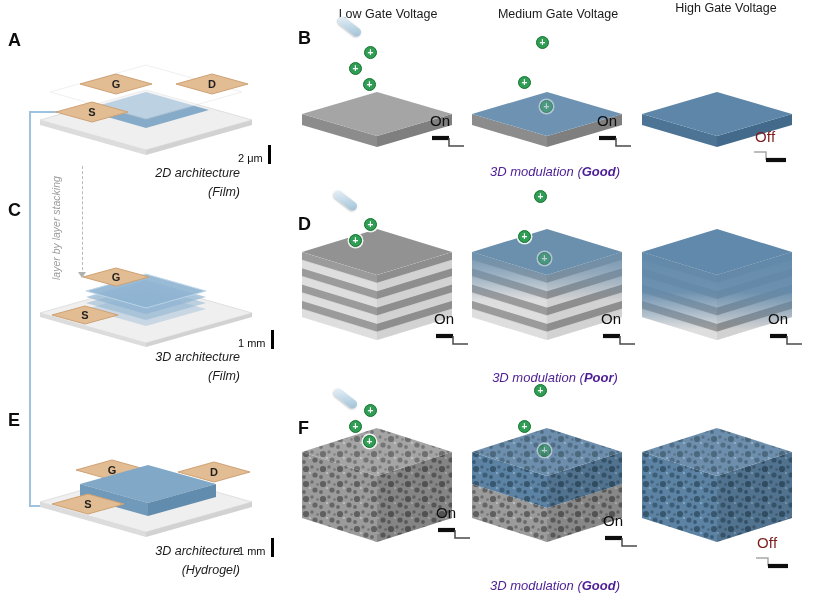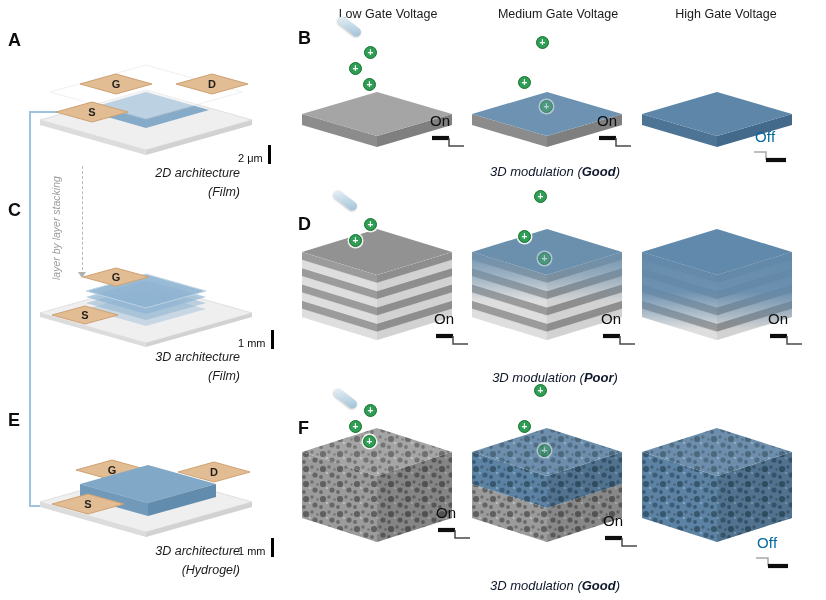--- a/index.html
+++ b/index.html
@@ -2,23 +2,23 @@
 <html><head>
 <meta charset="utf-8">
 <style>
   html,body{margin:0;padding:0;background:#fff;}
   .fig{position:relative;width:826px;height:600px;background:#ffffff;
        font-family:"Liberation Sans",sans-serif;overflow:hidden;}
   .abs{position:absolute;}
   .letter{font-size:18px;font-weight:700;color:#0d0d0d;}
   .colhead{width:160px;text-align:center;font-size:12.5px;color:#1a1a1a;}
   .cap{width:200px;text-align:right;font-style:italic;font-size:12.5px;color:#1c1c1c;line-height:1.5;}
-  .modcap{width:320px;text-align:center;font-style:italic;font-size:13px;color:#0f172a;}
+  .modcap{width:320px;text-align:center;font-style:italic;font-size:13px;color:#4c1d95;}
   .state{font-size:15px;font-weight:400;color:#0d0d0d;letter-spacing:.2px;}
-  .state.off{color:#0369a1;}
+  .state.off{color:#7f1d1d;}
   .scalebar{display:flex;align-items:flex-end;gap:5px;font-size:11px;color:#111;}
   .scalebar .vbar{width:3px;height:19px;background:#000;}
   .ion{width:13px;height:13px;border-radius:50%;background:#2f9e54;border:1px solid #15722f;
        color:#fff;font-size:10px;font-weight:700;display:flex;align-items:center;justify-content:center;
        box-shadow:0 0 0 1.5px rgba(255,255,255,.85);box-sizing:border-box;line-height:1;}
   .ion.faded{opacity:.55;}
   .stylus{width:27px;height:9px;border-radius:5px;
           background:linear-gradient(135deg,#eaf2f8,#b4cfe0 70%,#9fbfd4);
           box-shadow:0 1px 2px rgba(0,0,0,.25);transform:rotate(38deg);}
   .vnote{writing-mode:vertical-rl;transform:rotate(180deg);font-style:italic;
@@ -28,21 +28,21 @@
              border-top:6px solid #b0b0b0;}
   svg text{font-family:"Liberation Sans",sans-serif;}
 </style>
 </head>
 <body>
 
 <div class="fig">
 
   <div class="abs colhead" style="left:308px;top:7px">Low Gate Voltage</div>
   <div class="abs colhead" style="left:478px;top:7px">Medium Gate Voltage</div>
-  <div class="abs colhead" style="left:646px;top:7px">High Gate Voltage</div>
+  <div class="abs colhead" style="left:646px;top:1px">High Gate Voltage</div>
 
   <div class="abs letter" style="left:8px;top:30px">A</div>
   <div class="abs letter" style="left:298px;top:28px">B</div>
   <div class="abs letter" style="left:8px;top:200px">C</div>
   <div class="abs letter" style="left:298px;top:214px">D</div>
   <div class="abs letter" style="left:8px;top:410px">E</div>
   <div class="abs letter" style="left:298px;top:418px">F</div>
 
   <svg class="abs" style="left:0;top:0" width="100" height="600">
     <polyline points="64,112 30,112 30,506 62,506" fill="none" stroke="#9fc3de" stroke-width="2"></polyline>

